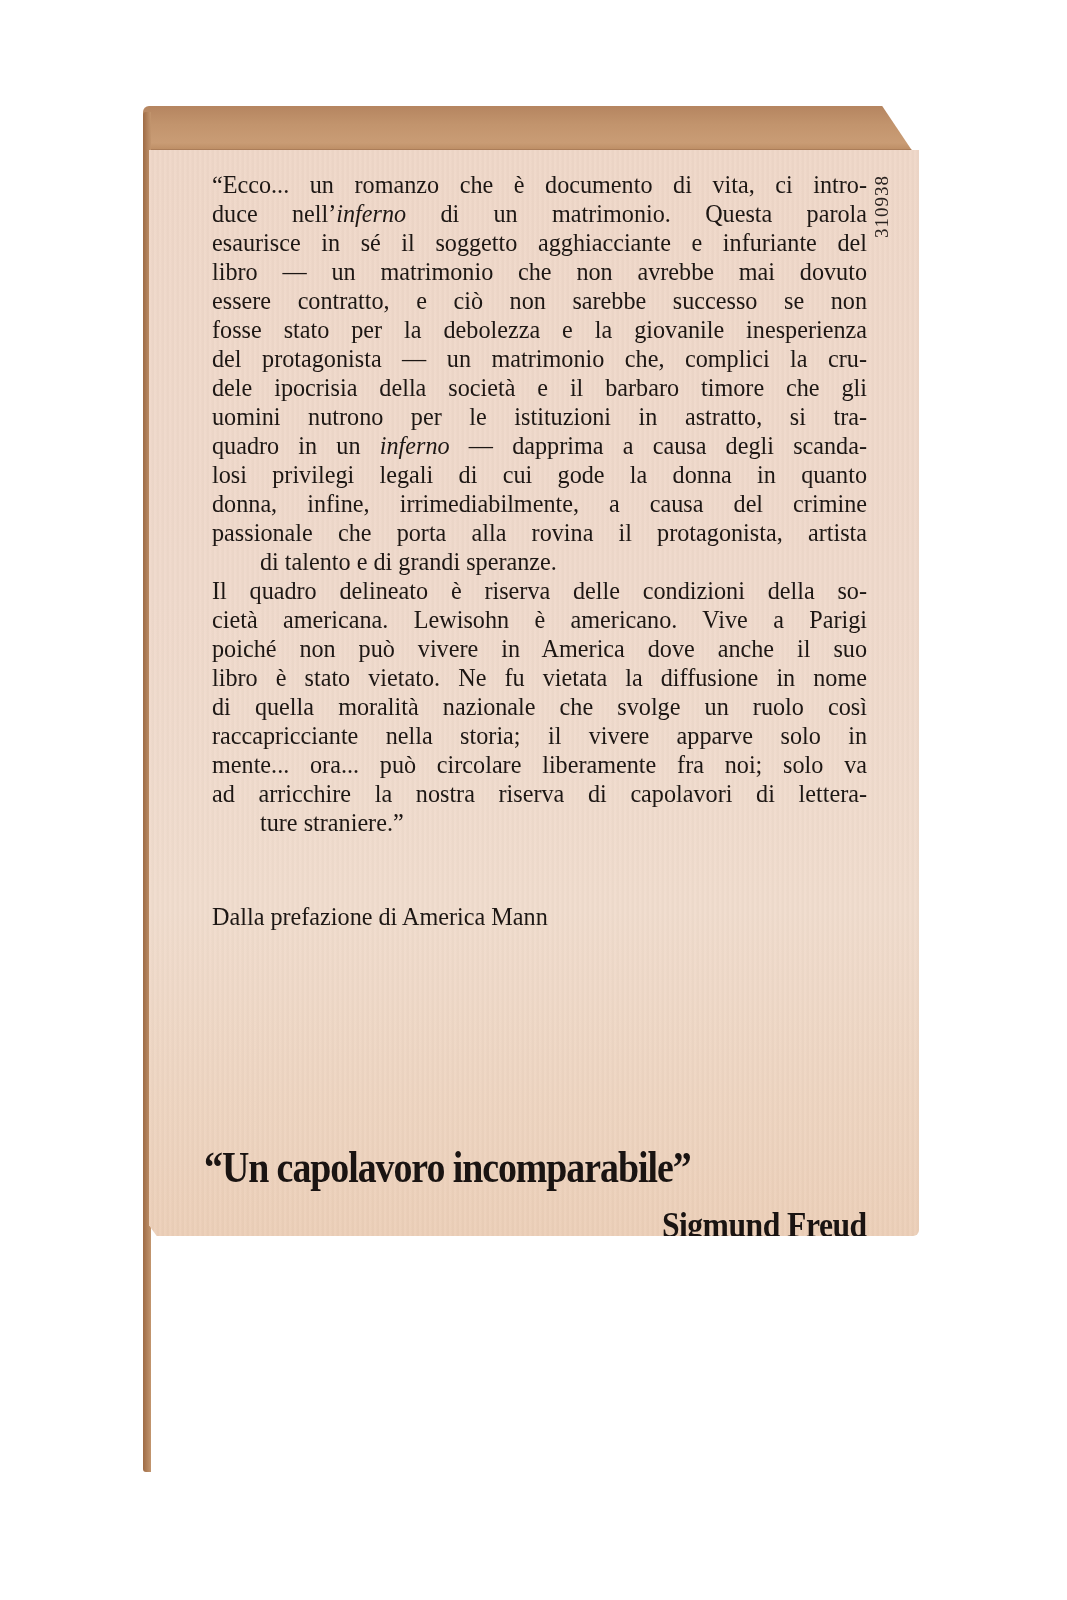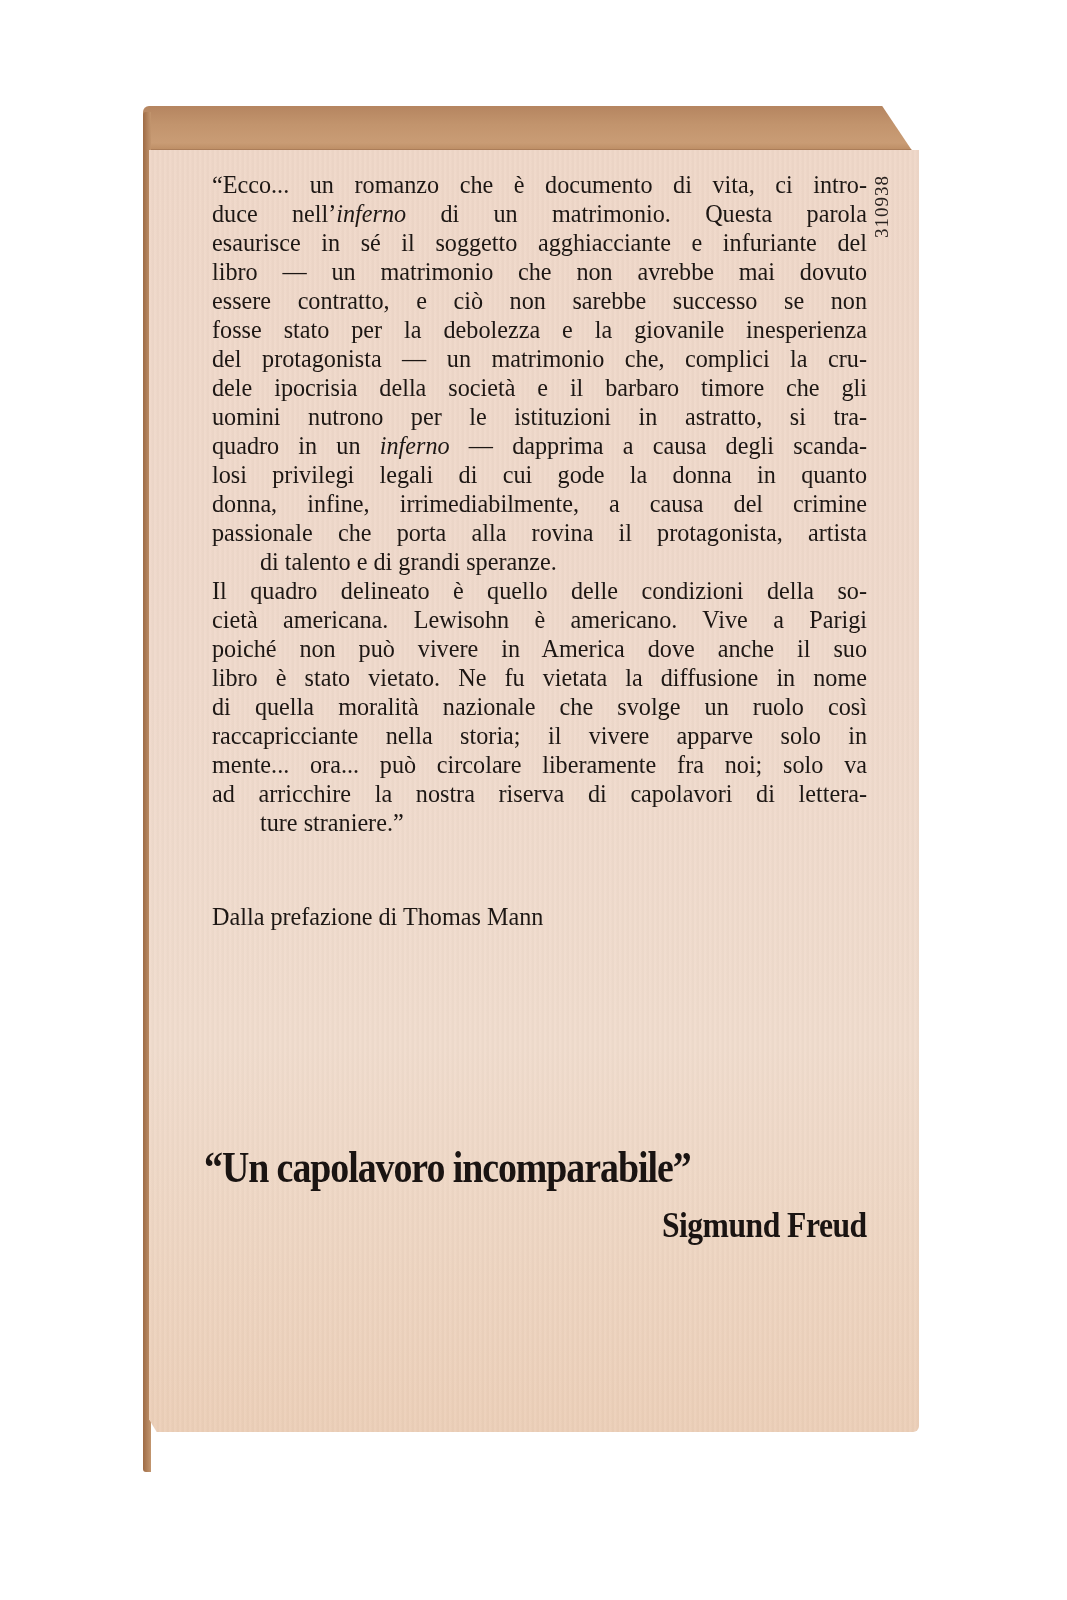--- a/index.html
+++ b/index.html
@@ -46,21 +46,21 @@
       width: 8px;
       height: 1360px;
       background: linear-gradient(90deg, #9e6b45, #c3966f);
       border-radius: 3px 0 0 3px;
     }
     .cover {
       position: absolute;
       left: 6px;
       top: 44px;
       width: 770px;
-      height: 1282px;
+      height: 1086px;
       background:
         repeating-linear-gradient(90deg, rgba(255,255,255,0.04) 0px, rgba(255,255,255,0.04) 2px, rgba(0,0,0,0.015) 3px, rgba(0,0,0,0.015) 5px),
         linear-gradient(180deg, #efd7c8 0%, #efd9cb 40%, #f0dccd 70%, #eccfb8 100%);
       border-bottom-right-radius: 6px;
       clip-path: polygon(0 0, 100% 0, 100% 100%, 1% 100%, 0 99%);
     }
     .body-text {
       position: absolute;
       left: 63px;
       top: 20px;
@@ -145,28 +145,28 @@
         <span class="line"><span>essere contratto, e ciò non sarebbe successo se non</span></span>
         <span class="line"><span>fosse stato per la debolezza e la giovanile inesperienza</span></span>
         <span class="line"><span>del protagonista — un matrimonio che, complici la cru-</span></span>
         <span class="line"><span>dele ipocrisia della società e il barbaro timore che gli</span></span>
         <span class="line"><span>uomini nutrono per le istituzioni in astratto, si tra-</span></span>
         <span class="line"><span>quadro in un </span><i>inferno</i><span> — dapprima a causa degli scanda-</span></span>
         <span class="line"><span>losi privilegi legali di cui gode la donna in quanto</span></span>
         <span class="line"><span>donna, infine, irrimediabilmente, a causa del crimine</span></span>
         <span class="line"><span>passionale che porta alla rovina il protagonista, artista</span></span>
         <span class="line last"><span>di talento e di grandi speranze.</span></span>
-        <span class="line"><span>Il quadro delineato è quello delle condizioni della so-</span></span>
+        <span class="line"><span>Il quadro delineato è riserva delle condizioni della so-</span></span>
         <span class="line"><span>cietà americana. Lewisohn è americano. Vive a Parigi</span></span>
         <span class="line"><span>poiché non può vivere in America dove anche il suo</span></span>
         <span class="line"><span>libro è stato vietato. Ne fu vietata la diffusione in nome</span></span>
         <span class="line"><span>di quella moralità nazionale che svolge un ruolo così</span></span>
         <span class="line"><span>raccapricciante nella storia; il vivere apparve solo in</span></span>
         <span class="line"><span>mente... ora... può circolare liberamente fra noi; solo va</span></span>
         <span class="line"><span>ad arricchire la nostra riserva di capolavori di lettera-</span></span>
         <span class="line last"><span>ture straniere.”</span></span>
       </div>
-    <div class="attribution">Dalla prefazione di Thomas Mann</div>
+    <div class="attribution">Dalla prefazione di America Mann</div>
     <div class="code-vertical">310938</div>
     <div class="pull-quote">“Un capolavoro incomparabile”</div>
     <div class="quote-author">Sigmund Freud</div>
   </div>
 </div>
 
 </body></html>

